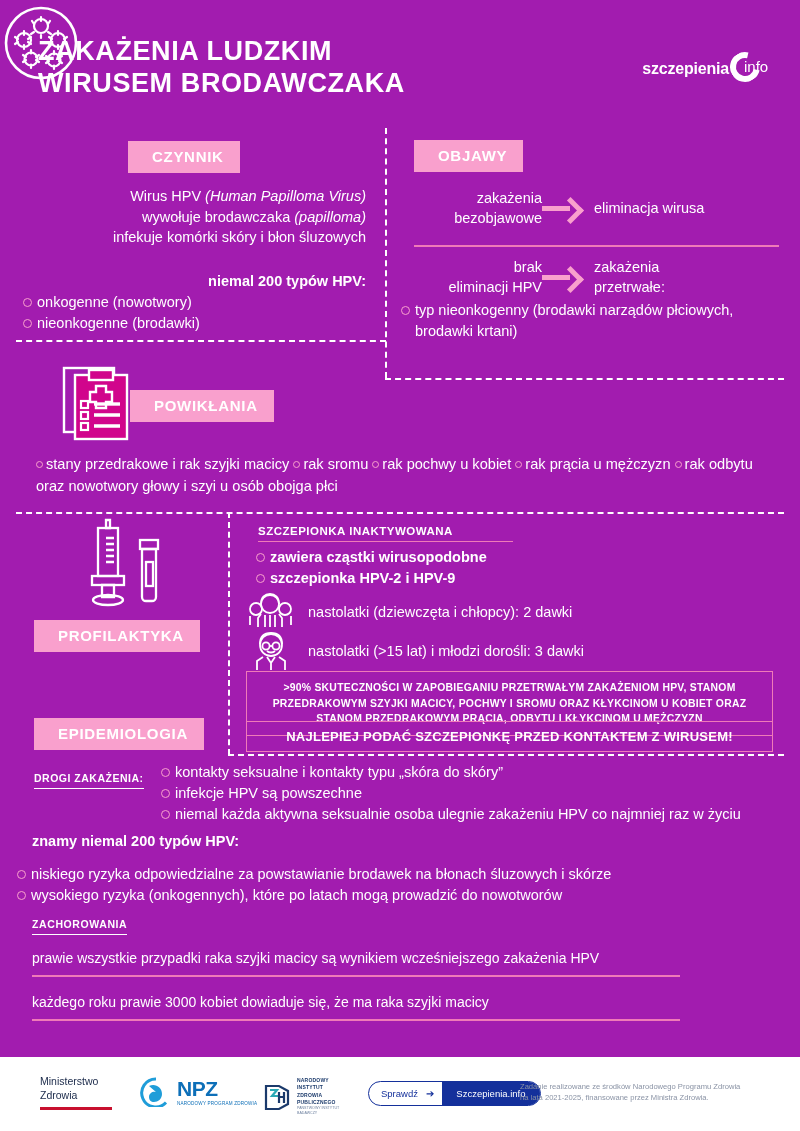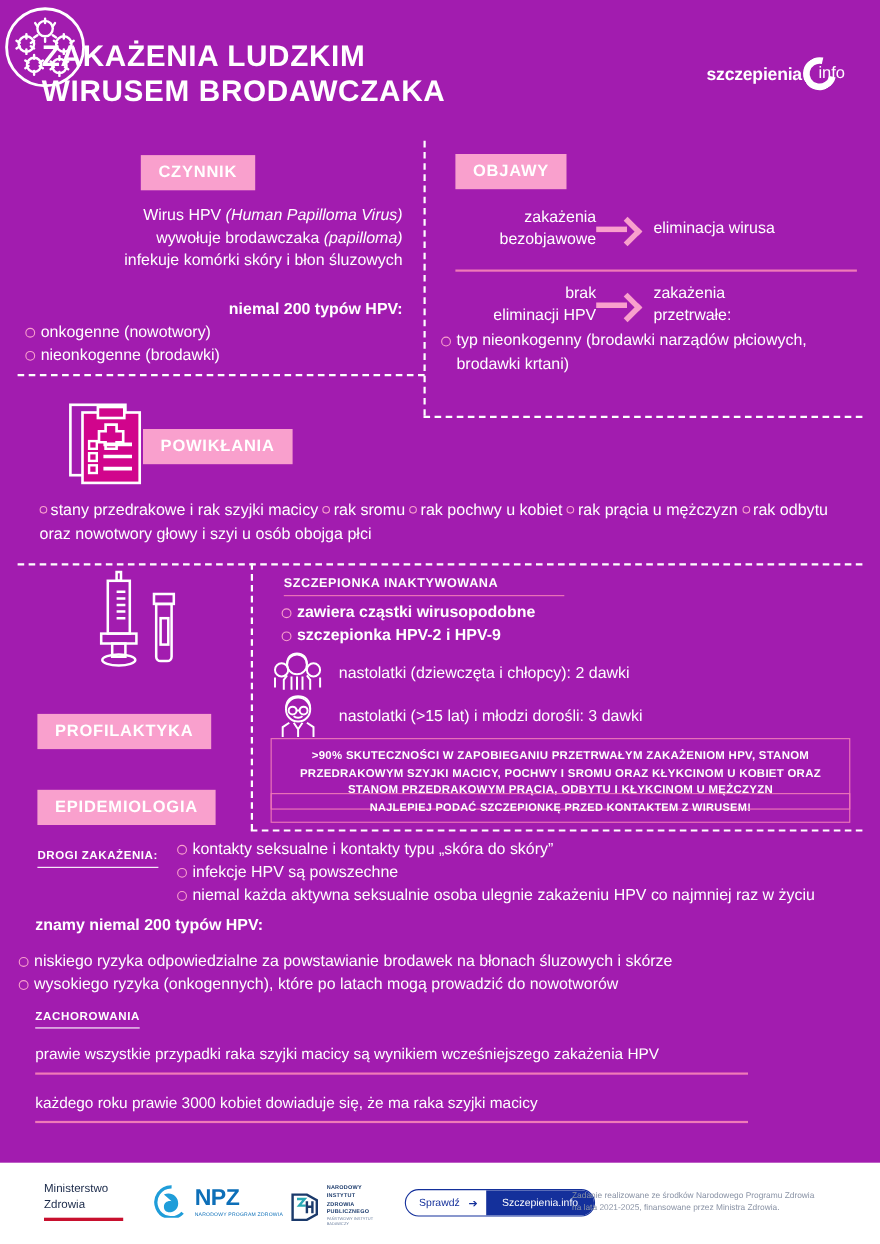--- a/index.html
+++ b/index.html
@@ -41,21 +41,21 @@
   }
 
   
   .badge {
     display: inline-block;
     background: #f9a0cd;
     color: #ffffff;
     font-weight: bold;
     font-size: 15px;
     letter-spacing: 0.7px;
-    padding: 7px 16px 8px 16px;
+    padding: 7px 16px 8px 24px;
     text-transform: uppercase;
   }
   .bodytext { color: #ffffff; font-size: 14.5px; line-height: 1.42; text-align: right; }
   .bodytext i { font-style: italic; }
   .bold { font-weight: bold; }
 
   ul.bul { list-style: none; }
   ul.bul li {
     position: relative;
     padding-left: 15px;
@@ -113,39 +113,39 @@
   .objawy-sep { position:absolute; left:414px; top:245px; width:365px; height:2px; background:#f07ab8; }
   .objawy-list { position:absolute; left:400px; top:300px; width:380px; }
 
   
   .clipboard-icon { position:absolute; left:62px; top:362px; }
   .powik-badge { position:absolute; left:130px; top:390px; }
   .powik-text { position:absolute; left:36px; top:454px; width:732px; color:#fff; font-size:14.6px; line-height:1.5; }
 
   
   .syringe-icon { position:absolute; left:84px; top:518px; }
-  .profil-badge { position:absolute; left:34px; top:620px;margin-top:29px; }
+  .profil-badge { position:absolute; left:34px; top:620px; }
   .vac-head {
     position:absolute; left:258px; top:525px;
     font-size:11.5px; font-weight:bold; color:#fff; letter-spacing:0.5px;
     padding-bottom:4px; border-bottom:1.5px solid #f07ab8; width:255px;
   }
   .vac-list { position:absolute; left:255px; top:547px; width:420px;font-weight:bold; }
   .dose-row { position:absolute; display:flex; align-items:center; }
   .dose-label { color:#fff; font-size:14.5px; margin-left:14px; }
   .eff-box {
     position:absolute; left:246px; top:671px; width:527px;
     border:1.5px solid #f07ab8; padding:8px 14px;
     text-align:center; color:#fff; font-size:10.4px; font-weight:bold;
     line-height:1.5; letter-spacing:0.25px;
   }
   .best-box {
     position:absolute; left:246px; top:721px; width:527px;
     border:1.5px solid #f07ab8; padding:7px 10px;
-    text-align:center; color:#fff; font-size:10px; font-weight:bold;
+    text-align:center; color:#fff; font-size:13px; font-weight:bold;
     letter-spacing:0.25px;
   }
 
   
   .epi-badge { position:absolute; left:34px; top:718px; }
   .drogi-label {
     position:absolute; left:34px; top:772px;
     font-size:10.5px; font-weight:bold; color:#fff; letter-spacing:0.5px;
     padding-bottom:4px; border-bottom:1.5px solid #ffffff;
   }

